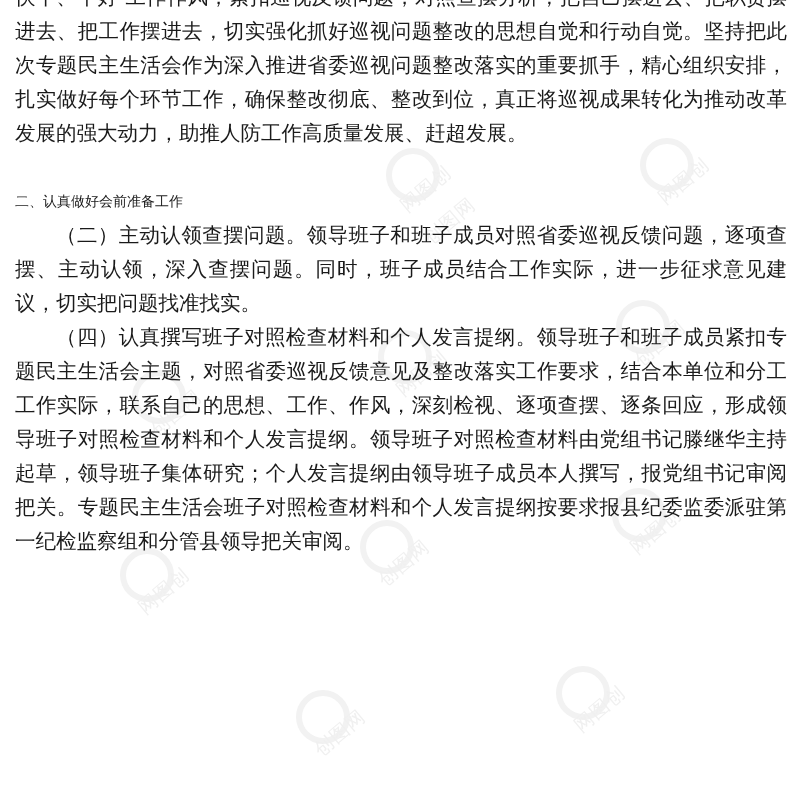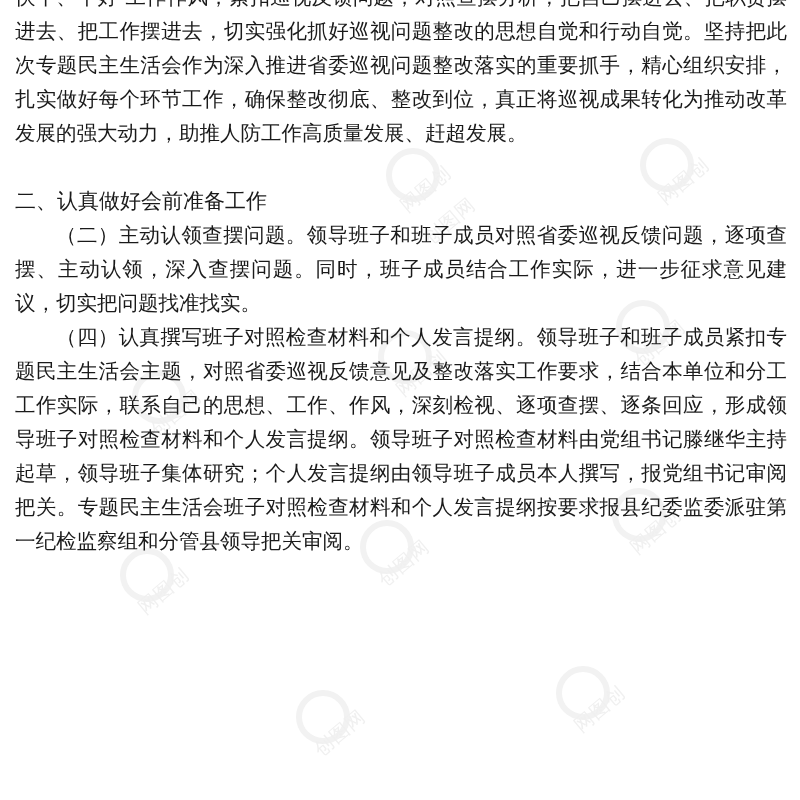--- a/index.html
+++ b/index.html
@@ -68,21 +68,21 @@
     letter-spacing: 0px;
     word-break: break-all;
   }
 
   p.para.indent {
     text-indent: 2em;
   }
 
   h2.heading {
     margin: 0;
-    font-size: 21px;
+    font-size: 14px;
     line-height: 34px;
     font-weight: normal;
     text-align: left;
   }
 
   .spacer {
     height: 34px;
   }
 </style>
 </head>

